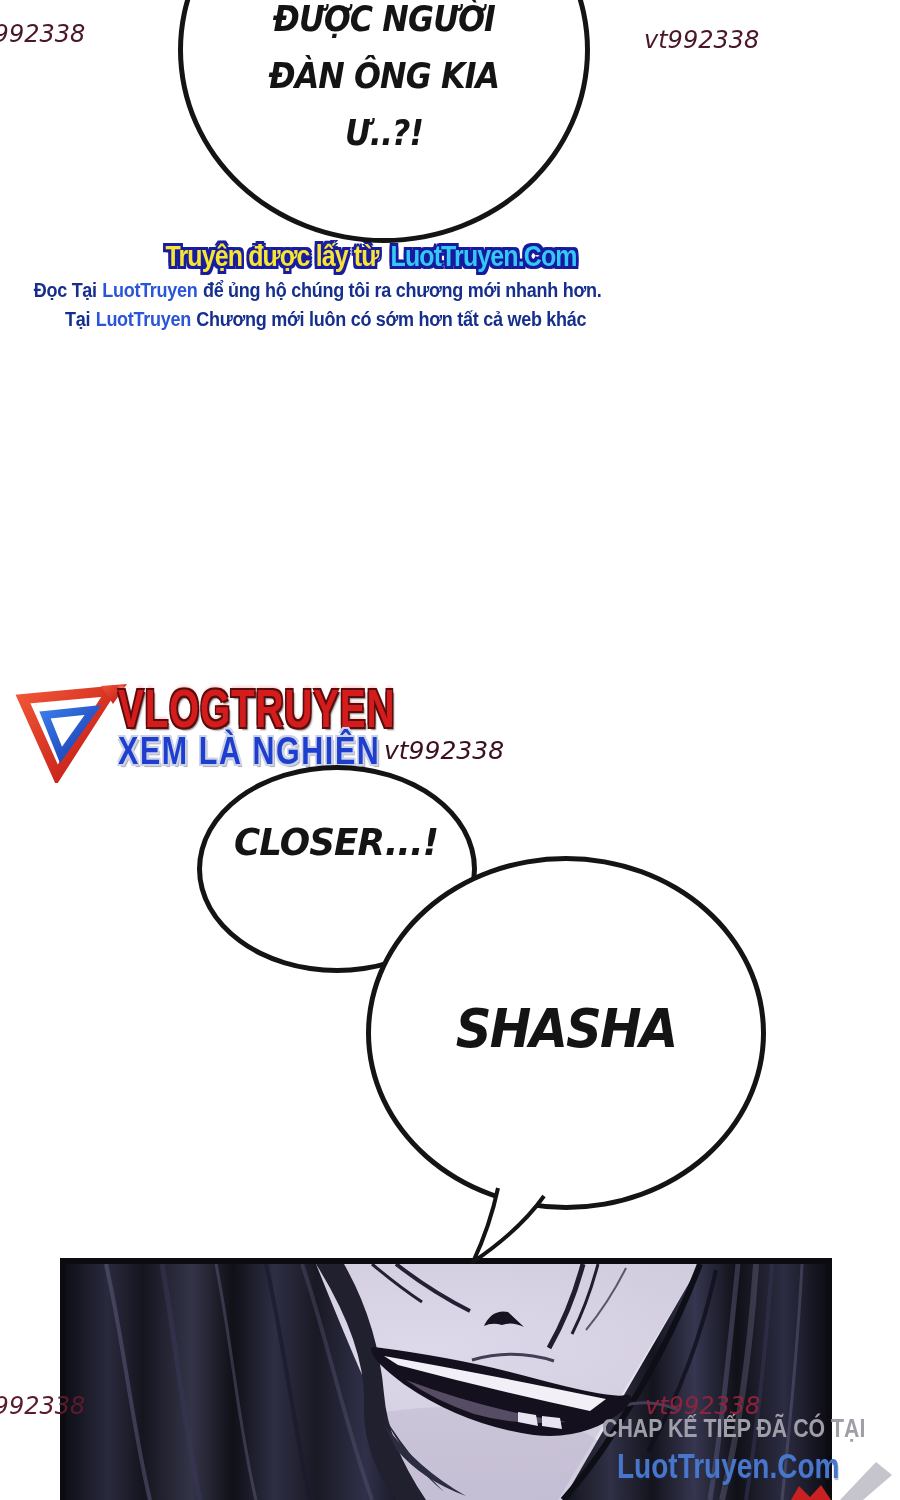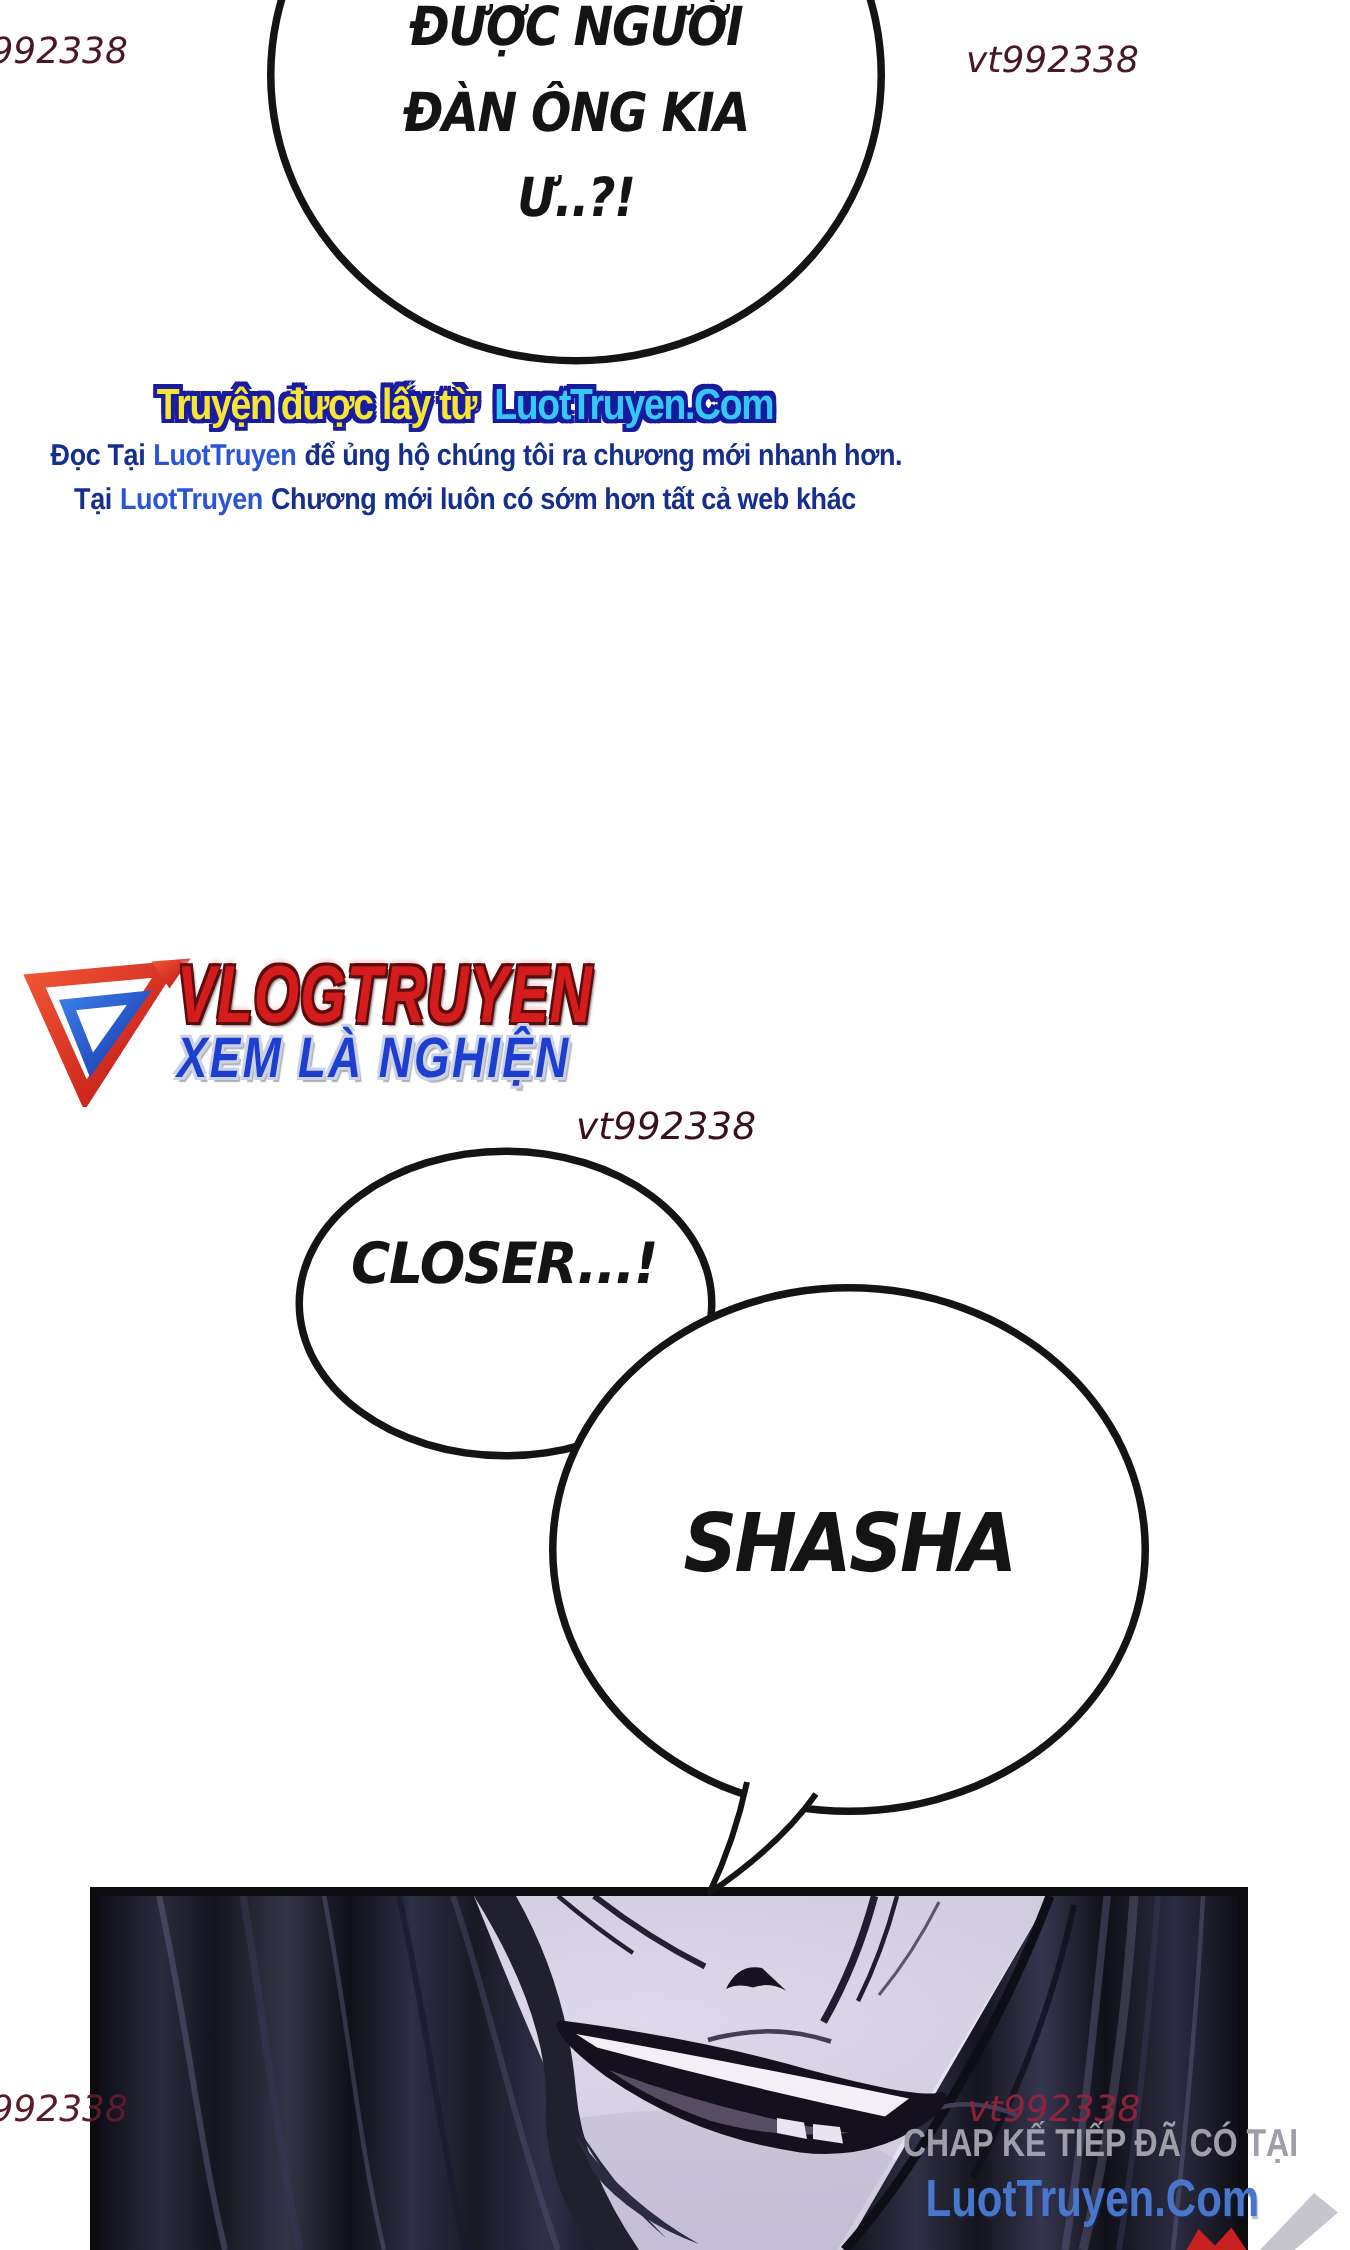--- a/index.html
+++ b/index.html
@@ -36,21 +36,21 @@
   .wm{
     position:absolute;font-family:"DejaVu Sans",sans-serif;font-style:italic;
     font-size:24px;font-weight:500;color:#4a1726;white-space:nowrap;z-index:8;
   }
   .wm-tl{left:-30px;top:20px;}
   .wm-tr{left:644px;top:26px;}
   .wm-mid{left:384px;top:736px;font-size:25px;color:#3c0f1e;}
   .wm-bl{left:-30px;top:1392px;color:#5a1c2c;}
   .wm-br{left:645px;top:1392px;color:rgba(150,35,60,.92);}
   
-  .promo{position:absolute;left:0;top:254px;width:620px;text-align:center;z-index:3;}
+  .promo{position:absolute;left:0;top:240px;width:620px;text-align:right;z-index:3;}
   .promo-head{
     white-space:nowrap;font-weight:900;font-size:29px;letter-spacing:-1px;
     transform:scaleX(.86);transform-origin:center;
   }
   .promo-head .yel{
     color:#f6e535;
     text-shadow:-3px -3px 0 #1a1ca0,3px -3px 0 #1a1ca0,-3px 3px 0 #1a1ca0,3px 3px 0 #1a1ca0,
       0 -3px 0 #1a1ca0,0 3px 0 #1a1ca0,-3px 0 0 #1a1ca0,3px 0 0 #1a1ca0;
   }
   .promo-head .cyn{
@@ -58,21 +58,21 @@
     text-shadow:-3px -3px 0 #151a9e,3px -3px 0 #151a9e,-3px 3px 0 #151a9e,3px 3px 0 #151a9e,
       0 -3px 0 #151a9e,0 3px 0 #151a9e,-3px 0 0 #151a9e,3px 0 0 #151a9e;
   }
   .promo-line{
     margin-top:6px;white-space:nowrap;font-weight:700;font-size:20px;color:#162f8e;
     transform:scaleX(.9);transform-origin:center;letter-spacing:-.3px;
   }
   .promo-line .lnk{color:#2b55d8;}
   .promo-line span{margin:0 3px;}
   
-  .logo{position:absolute;left:15px;top:638px;display:flex;z-index:3;font-style:italic;}
+  .logo{position:absolute;left:15px;top:683px;display:flex;z-index:3;}
   .logo-txt{margin-left:-12px;}
   .logo-title{
     font-family:"Liberation Sans",sans-serif;font-weight:900;font-size:54px;line-height:50px;
     color:#d41c1c;letter-spacing:1px;white-space:nowrap;
     transform:scaleX(.72);transform-origin:left center;
     text-shadow:-2px -2px 0 #5a0d0d,2px -2px 0 #5a0d0d,-2px 2px 0 #5a0d0d,2px 2px 0 #5a0d0d,
       3px 3px 2px rgba(40,40,40,.6),0 -4px 3px rgba(255,180,180,.55);
   }
   .logo-tag{
     font-weight:900;font-size:38px;line-height:36px;color:#1e3ed0;letter-spacing:2px;white-space:nowrap;

